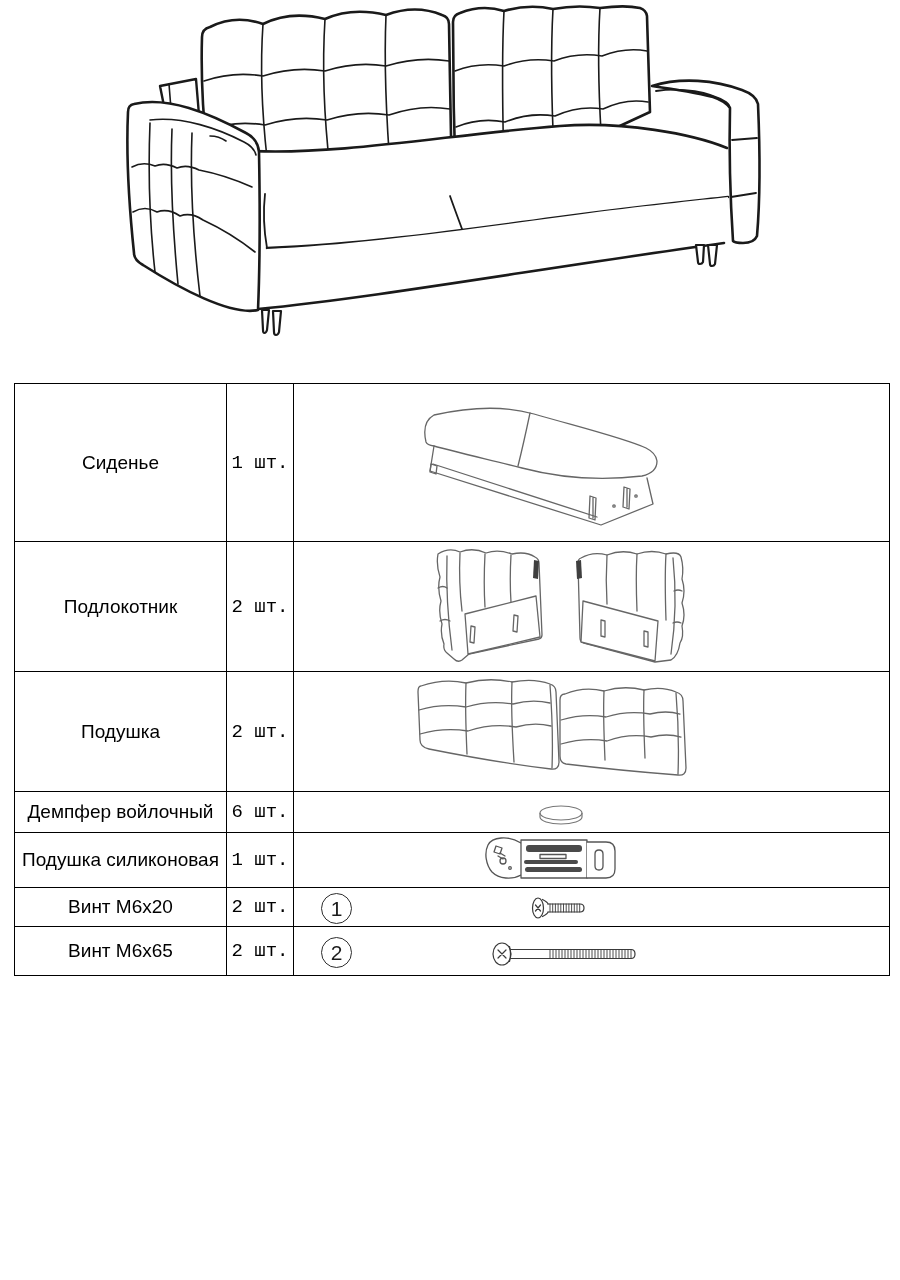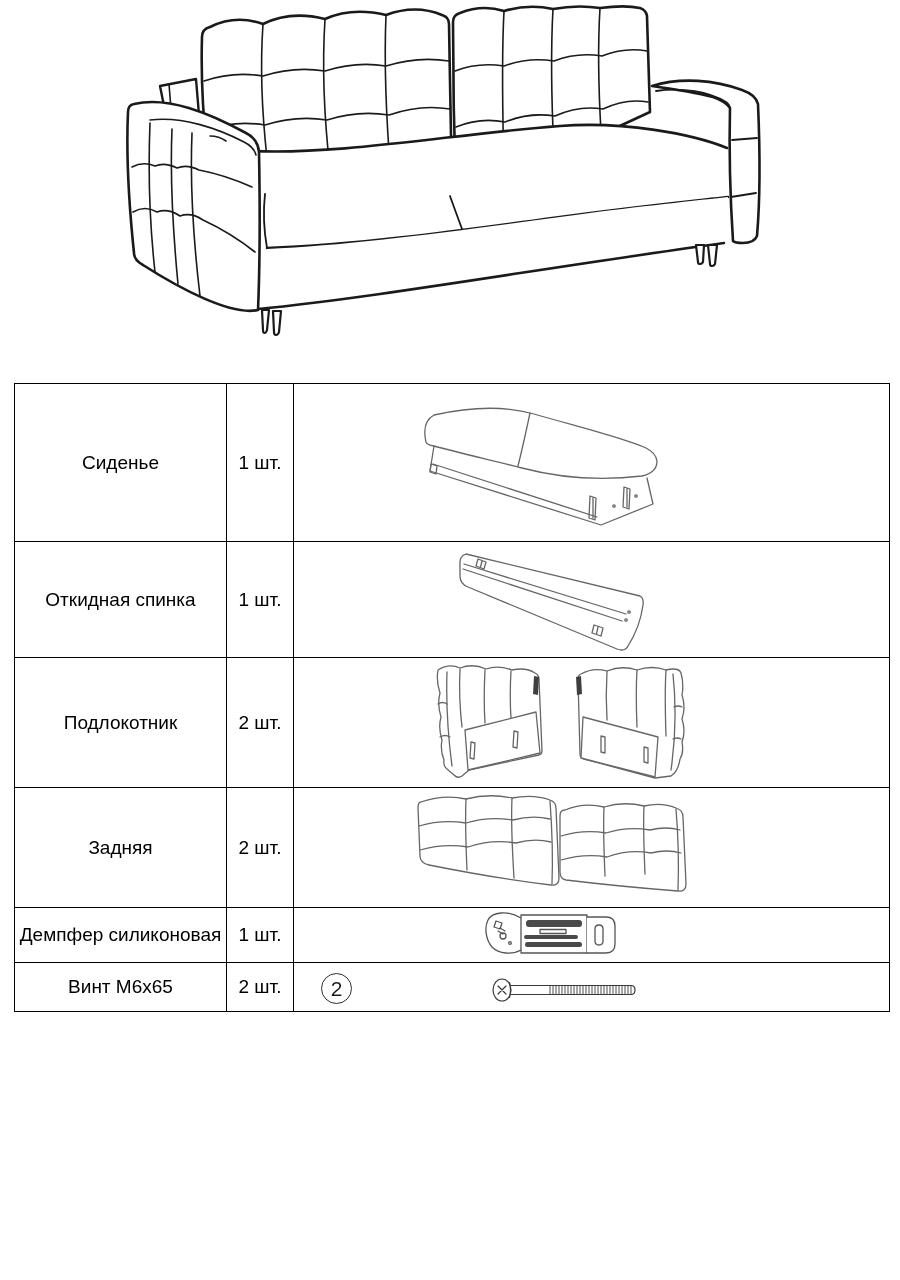--- a/index.html
+++ b/index.html
@@ -3,21 +3,21 @@
 <meta charset="utf-8">
 <style>
   html,body{margin:0;padding:0;background:#fff;}
   body{width:900px;height:1280px;font-family:"Liberation Sans",sans-serif;color:#000;}
   .page{position:relative;width:900px;height:1280px;background:#fff;overflow:hidden;}
   .sofa-fig{position:absolute;left:113px;top:5px;width:650px;height:345px;}
   .sofa-fig svg{width:100%;height:100%;overflow:visible;display:block;}
   table.parts{position:absolute;left:14px;top:383px;border-collapse:collapse;table-layout:fixed;}
   table.parts td{border:1.6px solid #000;padding:0;vertical-align:middle;}
   td.name-cell{width:211px;text-align:center;font-size:19px;}
-  td.qty-cell{width:66px;text-align:center;font-size:19px;}
+  td.qty-cell{width:66px;text-align:center;font-size:19px;font-family:Liberation Mono, monospace;}
   td.fig-cell{width:595px;position:relative;}
   td.fig-cell svg{display:block;width:100%;height:100%;}
   tr.r1{height:157px}tr.r2{height:115px}tr.r3{height:60px}tr.r4{height:129px}
   tr.r5{height:119px}tr.r6{height:58px}tr.r7{height:40px}tr.r8{height:66px}
   tr.r9{height:54px}tr.r10{height:38px}tr.r11{height:48px}
   .marker{position:absolute;left:27px;width:31px;height:31px;border:1.8px solid #2e2e2e;
     border-radius:50%;display:flex;align-items:center;justify-content:center;
     font-size:21px;color:#1c1c1c;background:#fff;box-sizing:border-box;}
   .m1{top:5px}.m2{top:10px}
 </style>
@@ -101,37 +101,20 @@
             <path d="M296,112 l6,2 l-1,22 l-6,-2 Z M299,114 l0,20"></path>
             <path d="M330,103 l6,2 l-1,20 l-6,-2 Z M333,105 l0,18"></path>
             <path d="M137,80 l6,2 l-1,8 l-6,-2 Z"></path>
             <circle cx="320" cy="122" r="1.2"></circle>
                 <circle cx="342" cy="112" r="1.2"></circle>
           </g>
         </svg>
       </td>
     </tr>
 
-    <tr class="r2">
-      <td class="name-cell"><span>Откидная спинка</span></td>
-      <td class="qty-cell"><span>1 шт.</span></td>
-      <td class="fig-cell">
-        <svg viewBox="0 0 595 115" preserveAspectRatio="none">
-          <g fill="none" stroke="#666" stroke-width="1.3" stroke-linecap="round" stroke-linejoin="round">
-            <path d="M172,12 L346,54 Q350,56 349,63 C347,78 341,93 334,104 Q331,110 323,107 L174,45 Q166,42 166,34 L166,20 Q166,14 172,12 Z"></path>
-            <path d="M170,22 L332,72"></path>
-            <path d="M169,27 L328,79"></path>
-            <path d="M184,17 l8,3 l-2,7 l-8,-3 Z M188,19 l-1.5,6"></path>
-            <path d="M300,83 l9,3 l-2,8 l-9,-3 Z M304,85 l-1.5,7"></path>
-            <circle cx="335" cy="70" r="1.2"></circle>
-                <circle cx="332" cy="78" r="1.2"></circle>
-          </g>
-        </svg>
-      </td>
-    </tr>
 
 
     <tr class="r4">
       <td class="name-cell"><span>Подлокотник</span></td>
       <td class="qty-cell"><span>2 шт.</span></td>
       <td class="fig-cell">
         <svg viewBox="0 0 595 129" preserveAspectRatio="none">
           <g fill="#fff" stroke="#666" stroke-width="1.3" stroke-linecap="round" stroke-linejoin="round">
 
             <path d="M144,12 Q155,5 166,10 Q179,5 192,11 Q204,7 218,12 Q232,9 241,15 Q245,17 245,21 L248,93 Q248,96 245,97 L175,112 L168,118 Q164,121 160,117 L153,111 Q149,108 150,102 Q146,92 148,82 Q144,70 147,59 Q143,46 146,35 Q142,23 144,12 Z"></path>
@@ -156,21 +139,21 @@
             </g>
             <path fill="#3f3f3f" stroke="none" d="M282,19 l5,-1 l1,18 l-5,1 Z"></path>
             <path d="M289,59 L364,79 L361,119 L287,100 Z"></path>
             <path fill="none" d="M307,78 l4,1 l0,16 l-4,-1 Z M350,89 l4,1 l0,15 l-4,-1 Z"></path>
           </g>
         </svg>
       </td>
     </tr>
 
     <tr class="r5">
-      <td class="name-cell"><span>Задняя</span></td>
+      <td class="name-cell"><span>Подушка</span></td>
       <td class="qty-cell"><span>2 шт.</span></td>
       <td class="fig-cell">
         <svg viewBox="0 0 595 119" preserveAspectRatio="none">
           <g fill="#fff" stroke="#666" stroke-width="1.3" stroke-linecap="round" stroke-linejoin="round">
 
             <path d="M127,14 Q150,6 172,11 Q195,5 218,10 Q240,6 256,12 Q262,14 262,20 L265,90 Q265,98 257,97 C215,92 170,84 135,77 Q126,75 126,68 L124,20 Q124,14 127,14 Z"></path>
             <g fill="none">
               <path d="M256,13 C258,40 259,70 258,96"></path>
               <path d="M172,11 C171,35 172,60 173,82"></path>
               <path d="M218,10 C217,32 218,58 220,90"></path>
@@ -185,24 +168,36 @@
               <path d="M350,18 C349,40 350,62 351,86"></path>
               <path d="M267,48 Q290,41 312,45 Q334,38 356,42 Q372,38 386,42"></path>
               <path d="M267,72 Q291,65 313,69 Q335,61 357,65 Q373,61 387,65"></path>
             </g>
           </g>
         </svg>
       </td>
     </tr>
 
 
+    <tr class="r7">
+      <td class="name-cell"><span>Демпфер войлочный</span></td>
+      <td class="qty-cell"><span>6 шт.</span></td>
+      <td class="fig-cell">
+        <svg viewBox="0 0 595 40" preserveAspectRatio="none">
+          <g fill="none" stroke="#777" stroke-width="1.2">
+            <ellipse cx="267" cy="21" rx="21" ry="7"></ellipse>
+            <path d="M246,21 L246,25 A21,7 0 0 0 288,25 L288,21"></path>
+          </g>
+        </svg>
+      </td>
+    </tr>
 
 
     <tr class="r9">
-      <td class="name-cell"><span>Демпфер силиконовая</span></td>
+      <td class="name-cell"><span>Подушка силиконовая</span></td>
       <td class="qty-cell"><span>1 шт.</span></td>
       <td class="fig-cell">
         <svg viewBox="0 0 595 54" preserveAspectRatio="none">
           <g fill="#fff" stroke="#555" stroke-width="1.3" stroke-linecap="round" stroke-linejoin="round">
             <path d="M227,10 C214,2 198,4 194,12 C190,20 192,32 198,39 C205,46 218,47 227,42"></path>
             <path d="M227,7 L293,7 L293,45 L227,45 Z"></path>
             <path d="M293,9 L312,9 Q321,9 321,18 L321,36 Q321,45 312,45 L293,45"></path>
             <path fill="none" d="M305,17 Q309,17 309,21 L309,33 Q309,37 305,37 Q301,37 301,33 L301,21 Q301,17 305,17 Z"></path>
             <g fill="#4a4a4a" stroke="none">
               <rect x="232" y="12" width="56" height="7" rx="3"></rect>
@@ -212,20 +207,36 @@
             <rect x="246" y="21.5" width="26" height="4" fill="none"></rect>
             <path fill="none" d="M202,13 l6,2 l-2,6 l-6,-2 Z"></path>
             <circle cx="209" cy="28" r="3" fill="none"></circle>
             <circle cx="216" cy="35" r="1.3" fill="none"></circle>
             <path fill="none" d="M206,20 l5,3 M204,23 l5,3"></path>
           </g>
         </svg>
       </td>
     </tr>
 
+    <tr class="r10">
+      <td class="name-cell"><span>Винт М6х20</span></td>
+      <td class="qty-cell"><span>2 шт.</span></td>
+      <td class="fig-cell">
+        <span class="marker m1">1</span>
+        <svg viewBox="0 0 595 38" preserveAspectRatio="none">
+          <g fill="none" stroke="#3a3a3a" stroke-width="1.2" stroke-linecap="round">
+            <ellipse cx="244" cy="20" rx="5.5" ry="10"></ellipse>
+            <path d="M241.5,17 L246.5,23 M246.5,17 L241.5,23"></path>
+            <path d="M248.5,11.5 Q254,14.5 254,16 M248.5,28.5 Q254,25.5 254,24"></path>
+            <path d="M254,16 L286,16 Q290,16 290,20 Q290,24 286,24 L254,24"></path>
+            <path stroke-width="0.9" d="M256,16 L256,24 M258.7,16 L258.7,24 M261.4,16 L261.4,24 M264.1,16 L264.1,24 M266.8,16 L266.8,24 M269.5,16 L269.5,24 M272.2,16 L272.2,24 M274.9,16 L274.9,24 M277.6,16 L277.6,24 M280.3,16 L280.3,24 M283,16 L283,24 M285.7,16 L285.7,24"></path>
+          </g>
+        </svg>
+      </td>
+    </tr>
 
     <tr class="r11">
       <td class="name-cell"><span>Винт М6х65</span></td>
       <td class="qty-cell"><span>2 шт.</span></td>
       <td class="fig-cell">
         <span class="marker m2">2</span>
         <svg viewBox="0 0 595 48" preserveAspectRatio="none">
           <g fill="none" stroke="#3a3a3a" stroke-width="1.2" stroke-linecap="round">
             <ellipse cx="208" cy="27" rx="9" ry="11"></ellipse>
             <path d="M204,23 L212,31 M212,23 L204,31"></path>

